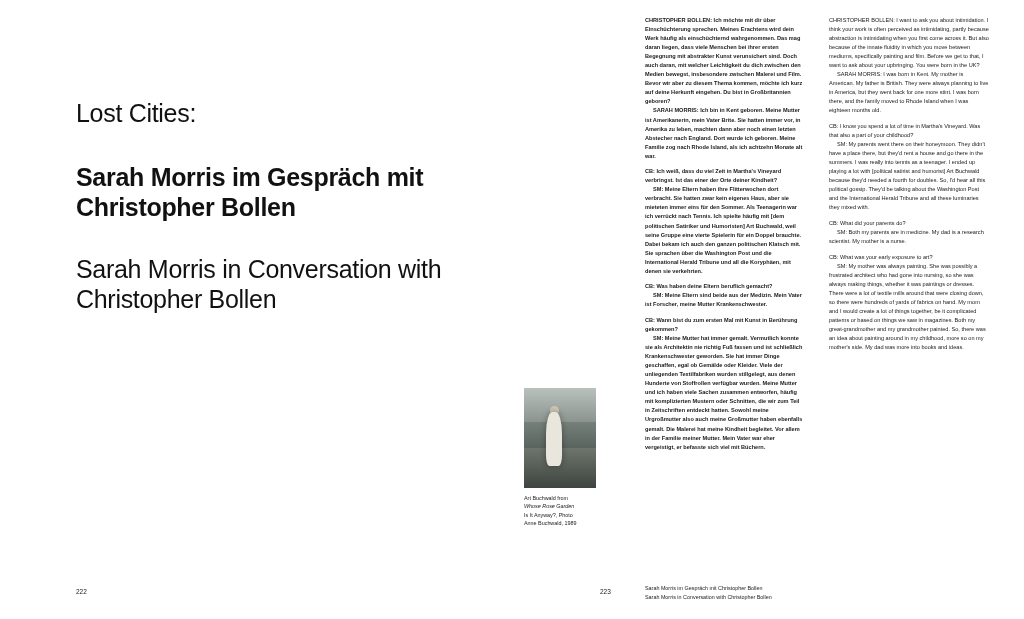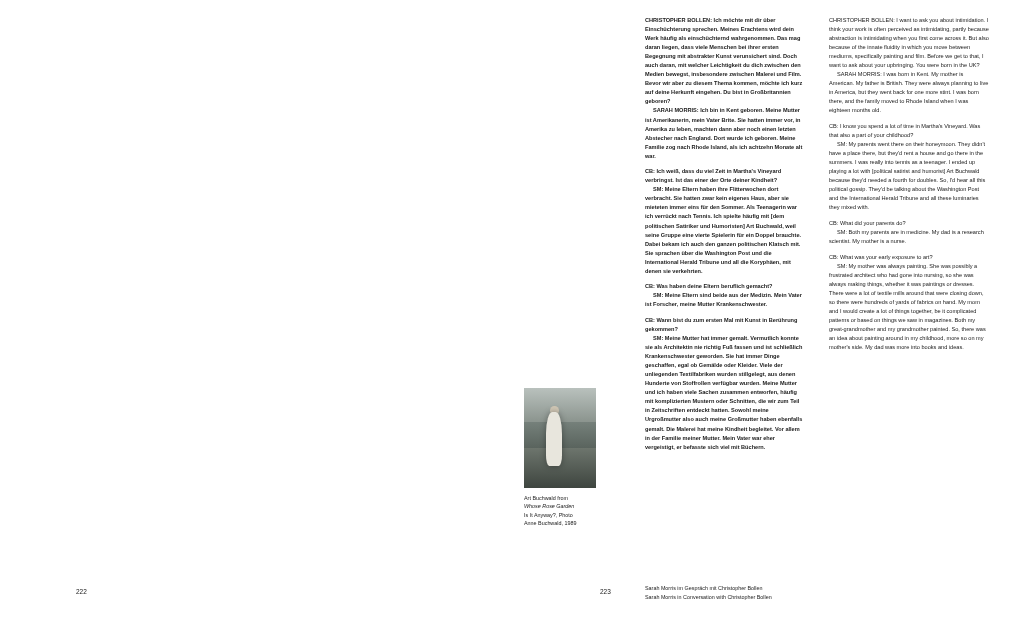--- a/index.html
+++ b/index.html
@@ -166,20 +166,25 @@
   }
   .runhead div + div { margin-top: 0px; }
 </style>
 </head>
 <body>
 
 <div class="spread">
 
   <div class="page-left">
 
+    <div class="title-block">
+      <div class="title-line">Lost Cities:</div>
+      <div class="title-line title-de">Sarah Morris im Gespräch mit Christopher Bollen</div>
+      <div class="title-line title-en">Sarah Morris in Conversation with Christopher Bollen</div>
+    </div>
 
     <div class="photo-block">
       <div class="photo">
         <div class="sky"></div>
         <div class="ground"></div>
         <div class="head"></div>
         <div class="figure"></div>
       </div>
       <div class="caption">
         <div>Art Buchwald from</div>

